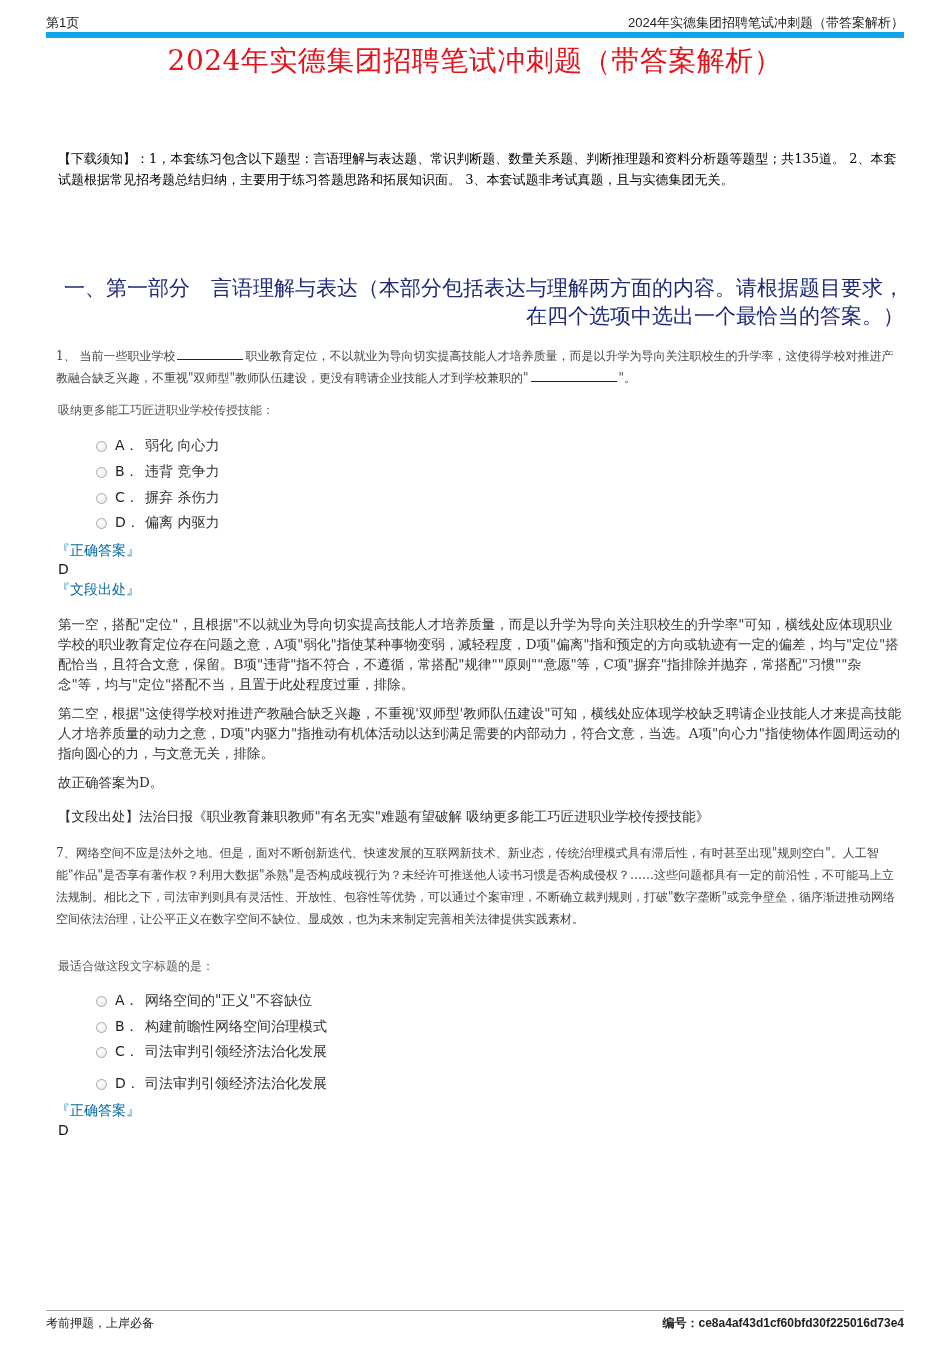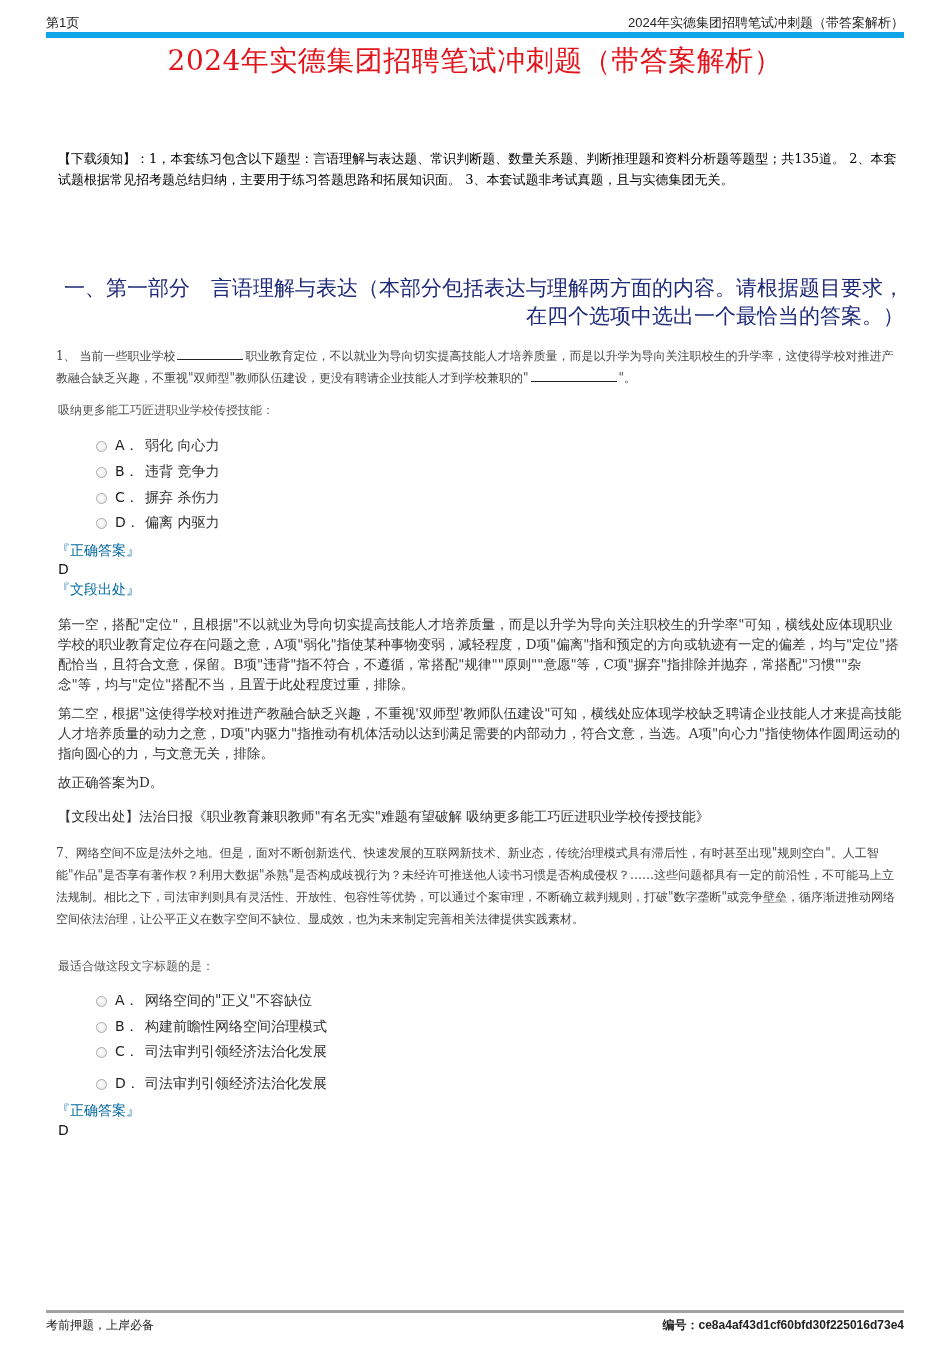--- a/index.html
+++ b/index.html
@@ -21,21 +21,21 @@
   .prompt { position: absolute; left: 58px; font-size: 12px; color: #555; }
   .options { position: absolute; left: 96px; }
   .option { position: absolute; left: 0; white-space: nowrap; font-size: 14px; color: #333; }
   .radio { display: inline-block; width: 9px; height: 9px; border: 1px solid #aaa; border-radius: 50%;
            vertical-align: -2px; margin-right: 8px; background: radial-gradient(circle at 40% 40%, #fff, #e5e5e5); }
   .opt-letter { font-family: "DejaVu Sans", sans-serif; font-size: 14px; color: #222; display: inline-block; width: 30px; }
   .opt-text { font-family: "DejaVu Serif", serif; }
   .label { position: absolute; left: 58px; font-size: 14px; color: #0369a1; }
   .answer { position: absolute; left: 58px; font-size: 14px; font-family: "DejaVu Sans", sans-serif; color: #111; }
   .para { position: absolute; left: 58px; right: 46px; font-size: 13.5px; line-height: 20px; color: #333; }
-  .page-footer { position: absolute; left: 46px; right: 46px; top: 1310px; border-top: 3px solid #a3a3a3;
+  .page-footer { position: absolute; left: 46px; right: 46px; top: 1310px; border-top: 1px solid #a3a3a3;
                  font-family: "Liberation Sans", sans-serif; font-size: 12px; color: #222; height: 24px; }
   .page-footer .left { position: absolute; left: 0; top: 4px; }
   .page-footer .right { position: absolute; right: 0; top: 4px; font-weight: bold; }
 </style>
 </head>
 <body>
 
 <div class="page-header">
   <span class="left">第1页</span>
   <span class="right">2024年实德集团招聘笔试冲刺题（带答案解析）</span>

